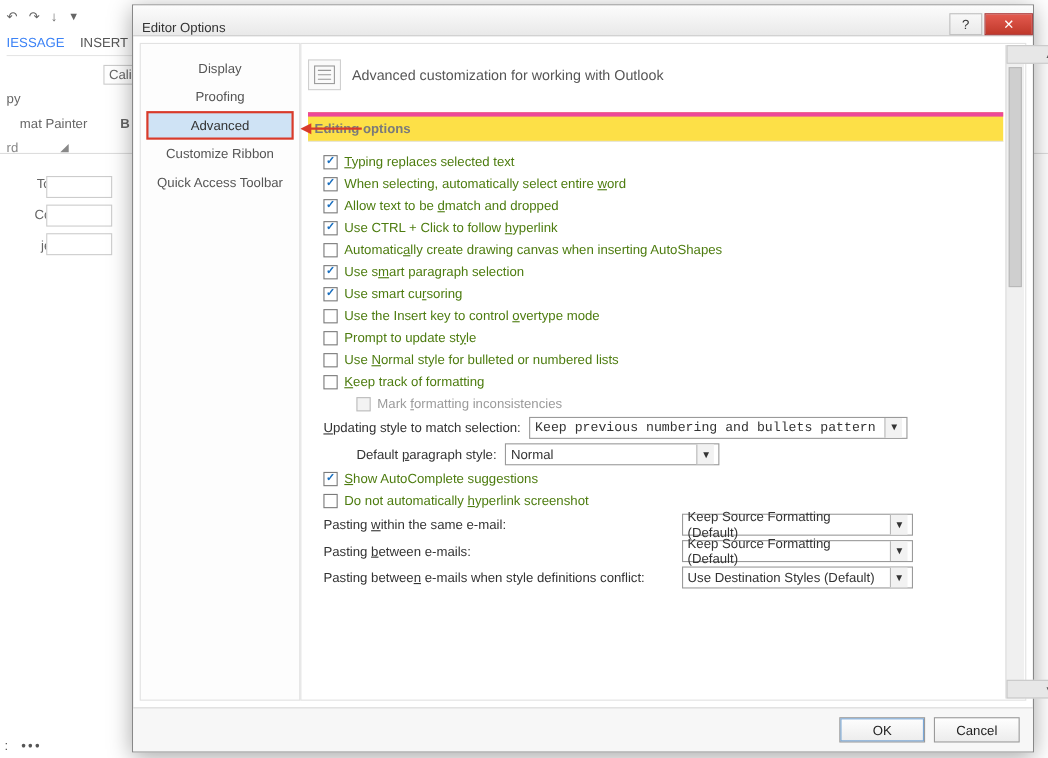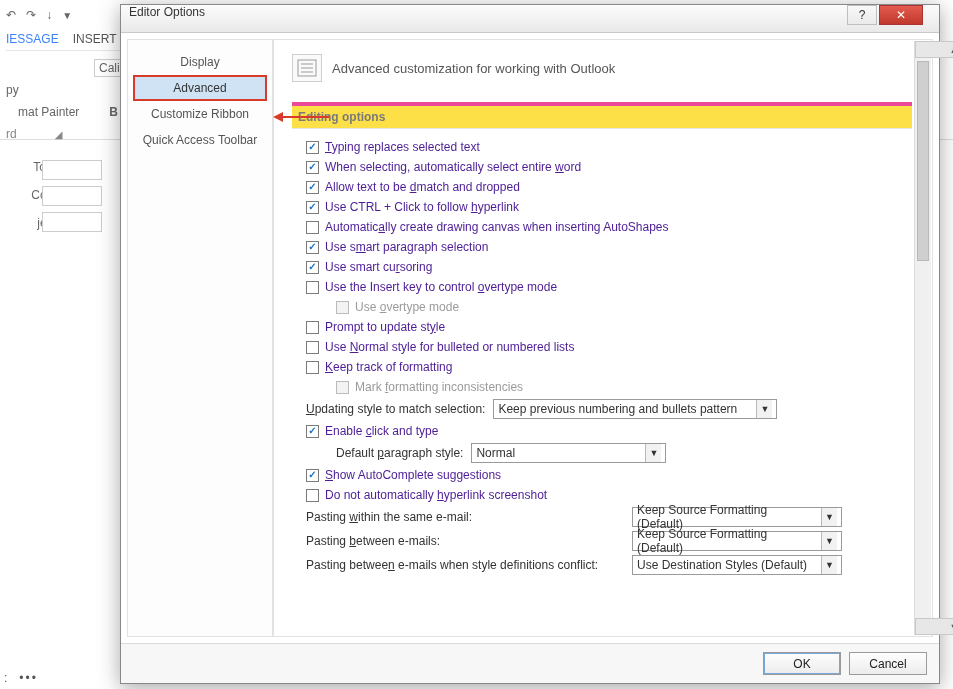--- a/index.html
+++ b/index.html
@@ -55,22 +55,22 @@
     background: #fff;
     box-shadow: 0 4px 20px rgba(0,0,0,.35);
     display: flex;
     flex-direction: column;
   }
   .titlebar {
     height: 28px;
     background: linear-gradient(#fcfcfc, #e9e9e9);
     border-bottom: 1px solid #c8c8c8;
     display: flex;
-    align-items: flex-start;
-    padding: 0 16px 0 8px;
+    align-items: flex-end;
+    padding: 0 0 0 8px;
   }
   .titlebar .title { flex: 1; font-size: 12px; color: #333; }
   .titlebar .ctl {
     width: 30px; height: 20px;
     display: inline-flex; align-items: center; justify-content: center;
     border: 1px solid #bfbfbf;
     background: linear-gradient(#f8f8f8,#eaeaea);
     margin-left: 2px;
     font-size: 12px;
   }
@@ -120,21 +120,21 @@
     display: flex;
     flex-direction: column;
     min-width: 0;
     margin: 6px 6px 6px 0;
     border: 1px solid #e2e2e2;
     position: relative;
   }
   .scrollarea {
     flex: 1;
     overflow: hidden;
-    padding: 8px 20px 8px 18px;
+    padding: 8px 20px 8px 6px;
     position: relative;
   }
   .vscrollbar {
     position: absolute;
     right: 1px; top: 1px; bottom: 1px;
     width: 17px;
     background: #f0f0f0;
     border-left: 1px solid #dcdcdc;
   }
   .vscrollbar .btn {
@@ -167,21 +167,21 @@
     border-bottom:1px solid #e6e6e6;
   }
   .opt-row {
     display: flex;
     align-items: center;
     gap: 6px;
     padding: 2px 0 2px 14px;
     min-height: 20px;
   }
   .opt-row.indent { padding-left: 44px; }
-  .opt-row .lbl { color: #4c1d95; }
+  .opt-row .lbl { color: #4d7c0f; }
   .opt-row .lbl.disabled, .opt-row.disabled .lbl { color: #9b9b9b; }
   .chk {
     width: 13px; height: 13px;
     border: 1px solid #7a7a7a;
     background: #fff;
     display:inline-flex;align-items:center;justify-content:center;
     font-size:10px; color:#1a6fbf; line-height:1;
   }
   .chk.checked::after { content:"✓"; font-weight:bold; }
   .chk.disabled { border-color:#bbb; color:#bbb; background:#f3f3f3; }
@@ -271,20 +271,21 @@
 
 <div class="dialog">
   <div class="titlebar">
     <span class="title">Editor Options</span>
     <span class="ctl">?</span>
     <span class="ctl close">✕</span>
   </div>
   <div class="dialog-body">
     <div class="catlist">
       <div class="catitem">Display</div>
+      <div class="catitem">Proofing</div>
       <div class="catitem selected">Advanced</div>
       <div class="catitem">Customize Ribbon</div>
       <div class="catitem">Quick Access Toolbar</div>
     </div>
 
     <div class="rightpanel">
       <div class="scrollarea">
 
         <div class="heading-row">
           <span class="heading-icon">
@@ -326,24 +327,20 @@
               <span class="lbl"><span>Use s</span><u class="ak">m</u><span>art paragraph selection</span></span>
             </div>
             <div class="opt-row">
               <span class="chk checked"></span>
               <span class="lbl"><span>Use smart cu</span><u class="ak">r</u><span>soring</span></span>
             </div>
             <div class="opt-row">
               <span class="chk"></span>
               <span class="lbl"><span>Use the Insert key to control </span><u class="ak">o</u><span>vertype mode</span></span>
             </div>
-            <div class="opt-row indent disabled">
-              <span class="chk disabled"></span>
-              <span class="lbl disabled"><span>Use </span><u class="ak">o</u><span>vertype mode</span></span>
-            </div>
             <div class="opt-row">
               <span class="chk"></span>
               <span class="lbl"><span>Prompt to update st</span><u class="ak">y</u><span>le</span></span>
             </div>
             <div class="opt-row">
               <span class="chk"></span>
               <span class="lbl"><span>Use </span><u class="ak">N</u><span>ormal style for bulleted or numbered lists</span></span>
             </div>
             <div class="opt-row">
               <span class="chk"></span>
@@ -352,32 +349,26 @@
             <div class="opt-row indent disabled">
               <span class="chk disabled"></span>
               <span class="lbl disabled"><span>Mark </span><u class="ak">f</u><span>ormatting inconsistencies</span></span>
             </div>
           </div>
 
         <div class="frow">
           <span class="lbl">
             <span></span><u class="ak">U</u><span>pdating style to match selection:</span>
           </span>
-          <span class="select" style="width:284px;">
+          <span class="select" style="width:344px;font-family:Liberation Mono, monospace;">
             <span class="sval">Keep previous numbering and bullets pattern</span>
             <span class="sbtn">▼</span>
           </span>
         </div>
 
-        <div class="opt-row">
-          <span class="chk checked"></span>
-          <span class="lbl">
-            <span>Enable </span><u class="ak">c</u><span>lick and type</span>
-          </span>
-        </div>
 
         <div class="frow indent">
           <span class="lbl">
             <span>Default </span><u class="ak">p</u><span>aragraph style:</span>
           </span>
           <span class="select" style="width:195px;">
             <span class="sval">Normal</span>
             <span class="sbtn">▼</span>
           </span>
         </div>

